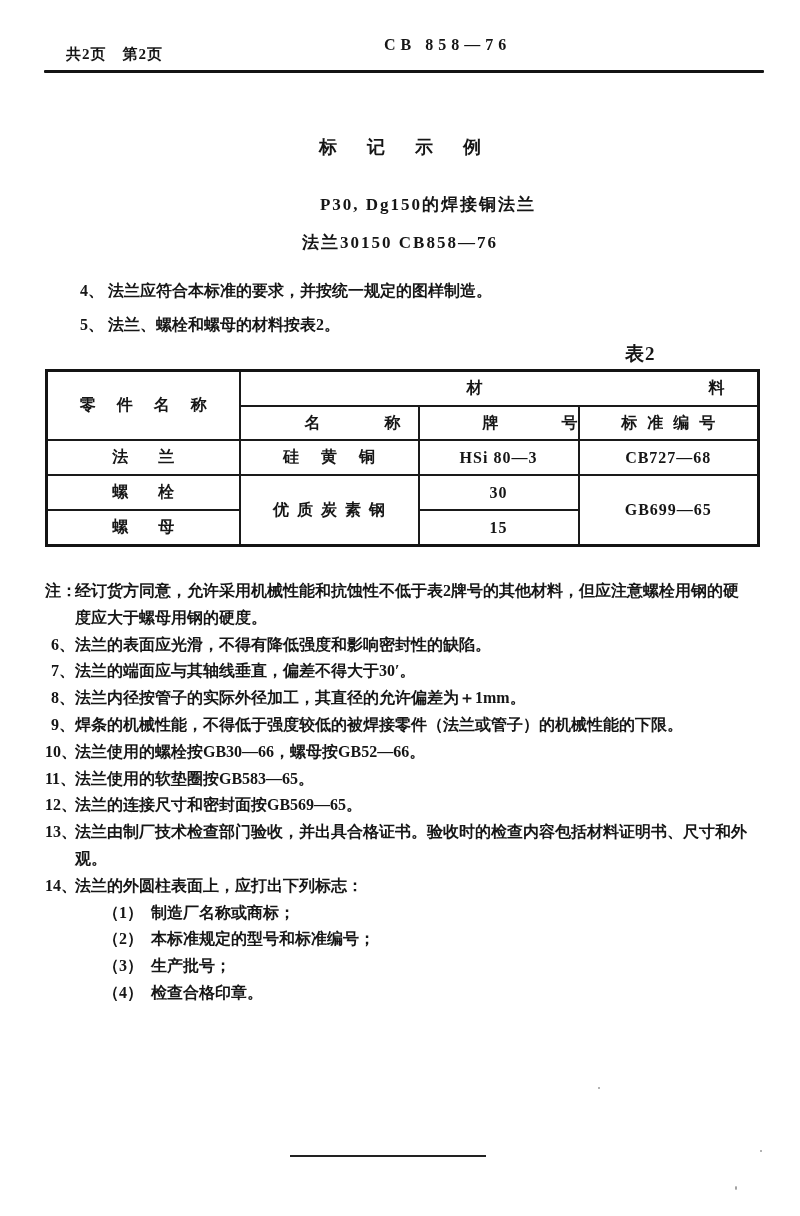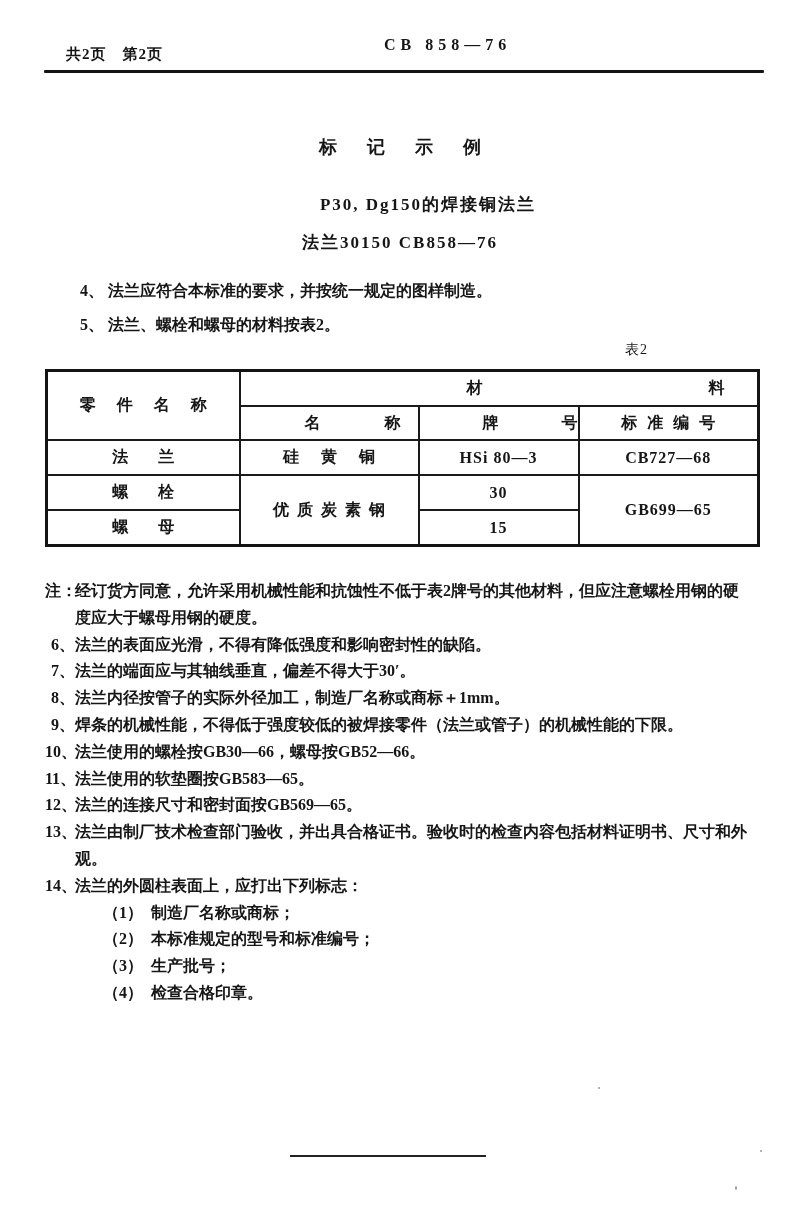--- a/index.html
+++ b/index.html
@@ -19,21 +19,21 @@
   .ex-line1{left:0;top:193px;width:800px;text-align:center;font-size:17px;font-weight:700;
             letter-spacing:2px;white-space:nowrap;padding-left:28px;}
   .ex-line2{left:0;top:231px;width:800px;text-align:center;font-size:17px;font-weight:700;
             letter-spacing:2px;white-space:nowrap;}
   
   .clause{left:80px;font-size:16px;font-weight:600;display:flex;white-space:nowrap;}
   .clause .cnum{width:28px;flex:none;}
   .clause4{top:281px;}
   .clause5{top:315px;}
   
-  .tbl-caption{left:625px;top:341px;font-size:14px;font-weight:400;letter-spacing:1px;}
+  .tbl-caption{left:625px;top:341px;font-size:19px;font-weight:700;letter-spacing:1px;}
   table.materials{
     position:absolute;left:45px;top:369px;width:712px;
     border-collapse:collapse;table-layout:fixed;
     border:3px solid #141414;
   }
   table.materials td{
     border:2px solid #1a1a1a;text-align:center;vertical-align:middle;
     font-size:16px;font-weight:600;padding:0;white-space:nowrap;overflow:hidden;
   }
   tr.rh1 td{height:33px;}
@@ -139,21 +139,21 @@
   <div class="note">
     <div class="note-num">7、</div>
     <div class="note-lines">
         <div class="note-line">法兰的端面应与其轴线垂直，偏差不得大于30′。</div>
       </div>
   </div>
 
   <div class="note">
     <div class="note-num">8、</div>
     <div class="note-lines">
-        <div class="note-line">法兰内径按管子的实际外径加工，制造厂名称或商标＋1mm。</div>
+        <div class="note-line">法兰内径按管子的实际外径加工，其直径的允许偏差为＋1mm。</div>
       </div>
   </div>
 
   <div class="note">
     <div class="note-num">9、</div>
     <div class="note-lines">
         <div class="note-line">焊条的机械性能，不得低于强度较低的被焊接零件（法兰或管子）的机械性能的下限。</div>
       </div>
   </div>
 

